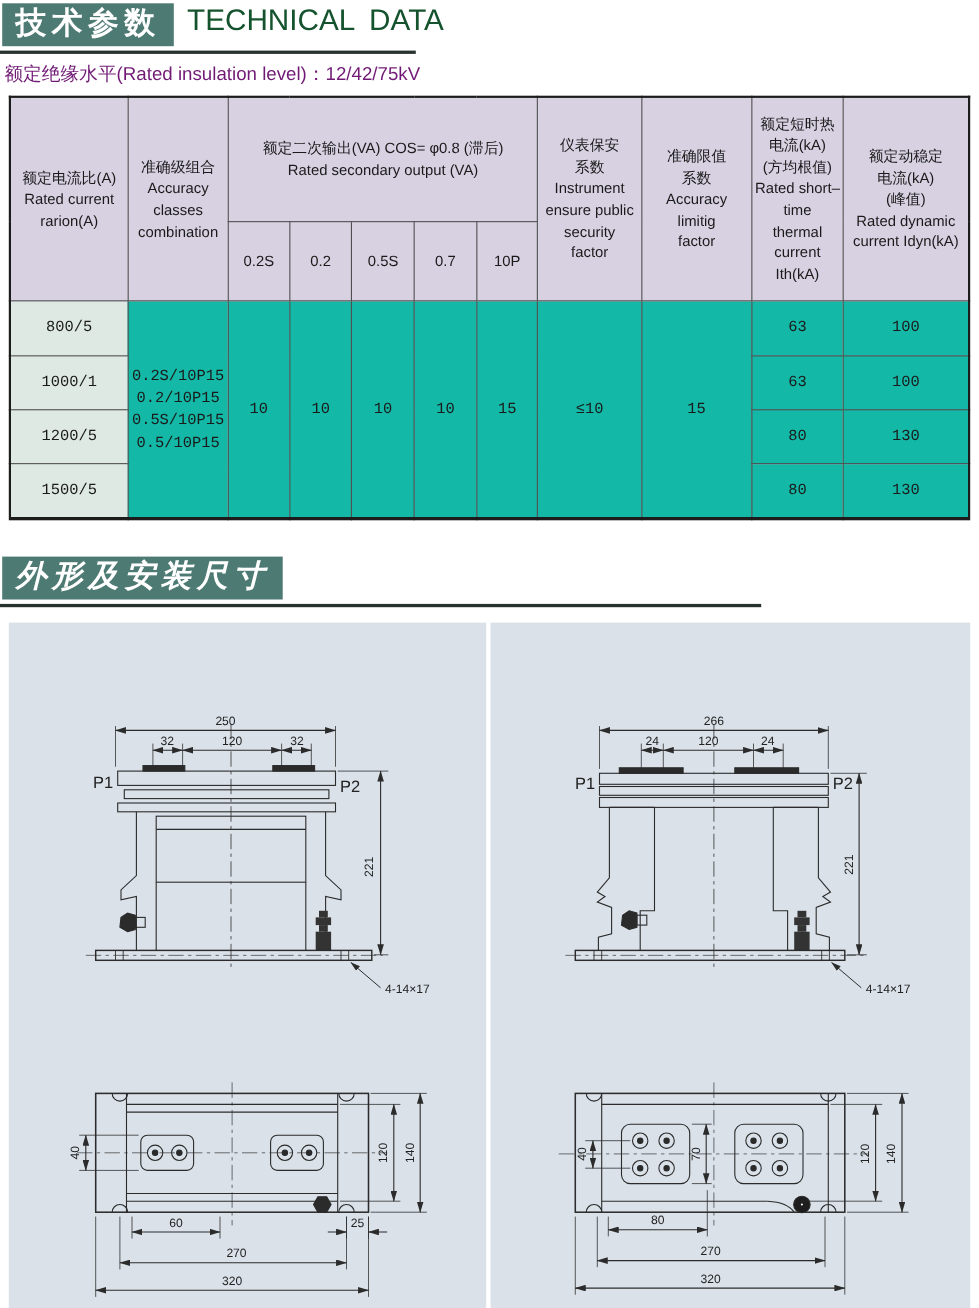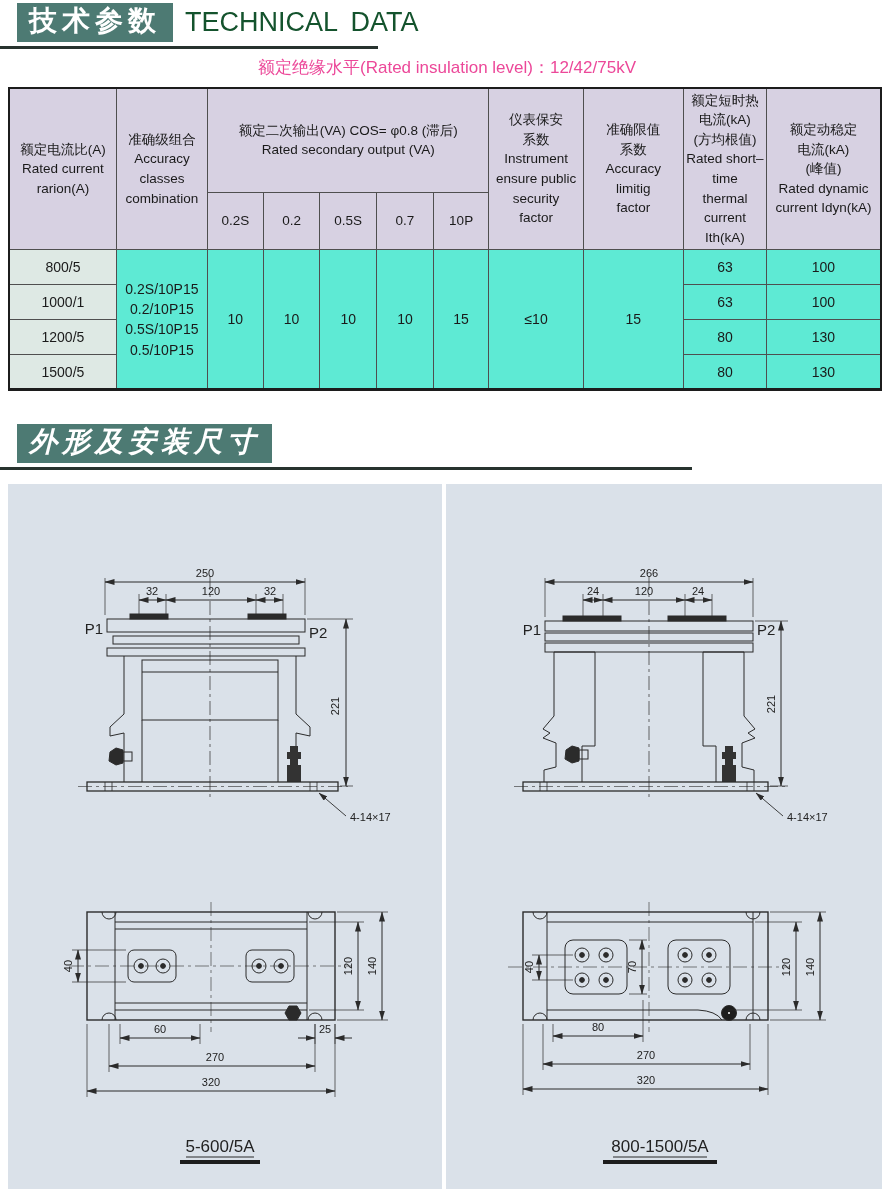--- a/index.html
+++ b/index.html
@@ -1,34 +1,34 @@
 <!DOCTYPE html>
 <html><head>
 <meta charset="utf-8">
 <style>
   html,body{margin:0;padding:0;background:#ffffff;}
   body{width:890px;font-family:"Liberation Sans",sans-serif;color:#1a1a1a;}
   .page{width:890px;position:relative;padding-top:3px;}
-  .sec-head{display:flex;align-items:center;margin-left:17px;}
+  .sec-head{display:flex;margin-left:2px;}
   .sec-badge{background:#4d7a73;color:#ffffff;font-weight:bold;font-size:28px;
              letter-spacing:5px;padding:3px 12px 5px 12px;line-height:1.1;}
   .sec-title-en{font-size:27px;color:#14532d;margin-left:12px;letter-spacing:0px;word-spacing:6px;white-space:nowrap;}
   .sec-underline{height:3px;background:#28332f;margin-top:4px;}
   .u1{width:378px;}
   .u2{width:692px;}
-  .subtitle{font-size:17px;margin:7px 0 8px 4px;color:#ec4899;text-align:center;}
+  .subtitle{font-size:17px;margin:7px 0 8px 4px;color:#701a75;}
   table.tech{border-collapse:collapse;table-layout:fixed;width:874px;margin-left:8px;
              border:2px solid #1c1c1c;border-bottom:3px solid #1c1c1c;}
   table.tech th,table.tech td{border:1px solid #4f4f4f;text-align:center;vertical-align:middle;
-             padding:2px 2px;white-space:pre-line;line-height:1.45;}
+             padding:14px 2px;white-space:pre-line;line-height:1.45;}
   table.tech th{background:#d7d1e2;font-weight:normal;font-size:13.5px;}
-  table.tech td{background:#5eead4;font-size:14px;}
+  table.tech td{background:#14b8a6;font-size:14px;}
   table.tech td.g{background:#dee9e4;}
   tr.hrow1{height:76px;} tr.hrow2{height:42px;}
-  tr.brow{height:35px;}
+  tr.brow{height:35px;font-family:Liberation Mono, monospace;}
   td.combo{line-height:1.95;font-size:13.5px;margin-top:24px;}
   .sec2{margin-top:33px;font-style:italic;}
   .panels{display:flex;gap:4px;margin:14px 0 0 8px;}
   .panel{background:#dae1e9;}
   svg text{fill:#222;stroke:none;}
 </style>
 </head>
 <body>
 
 <div class="page">

